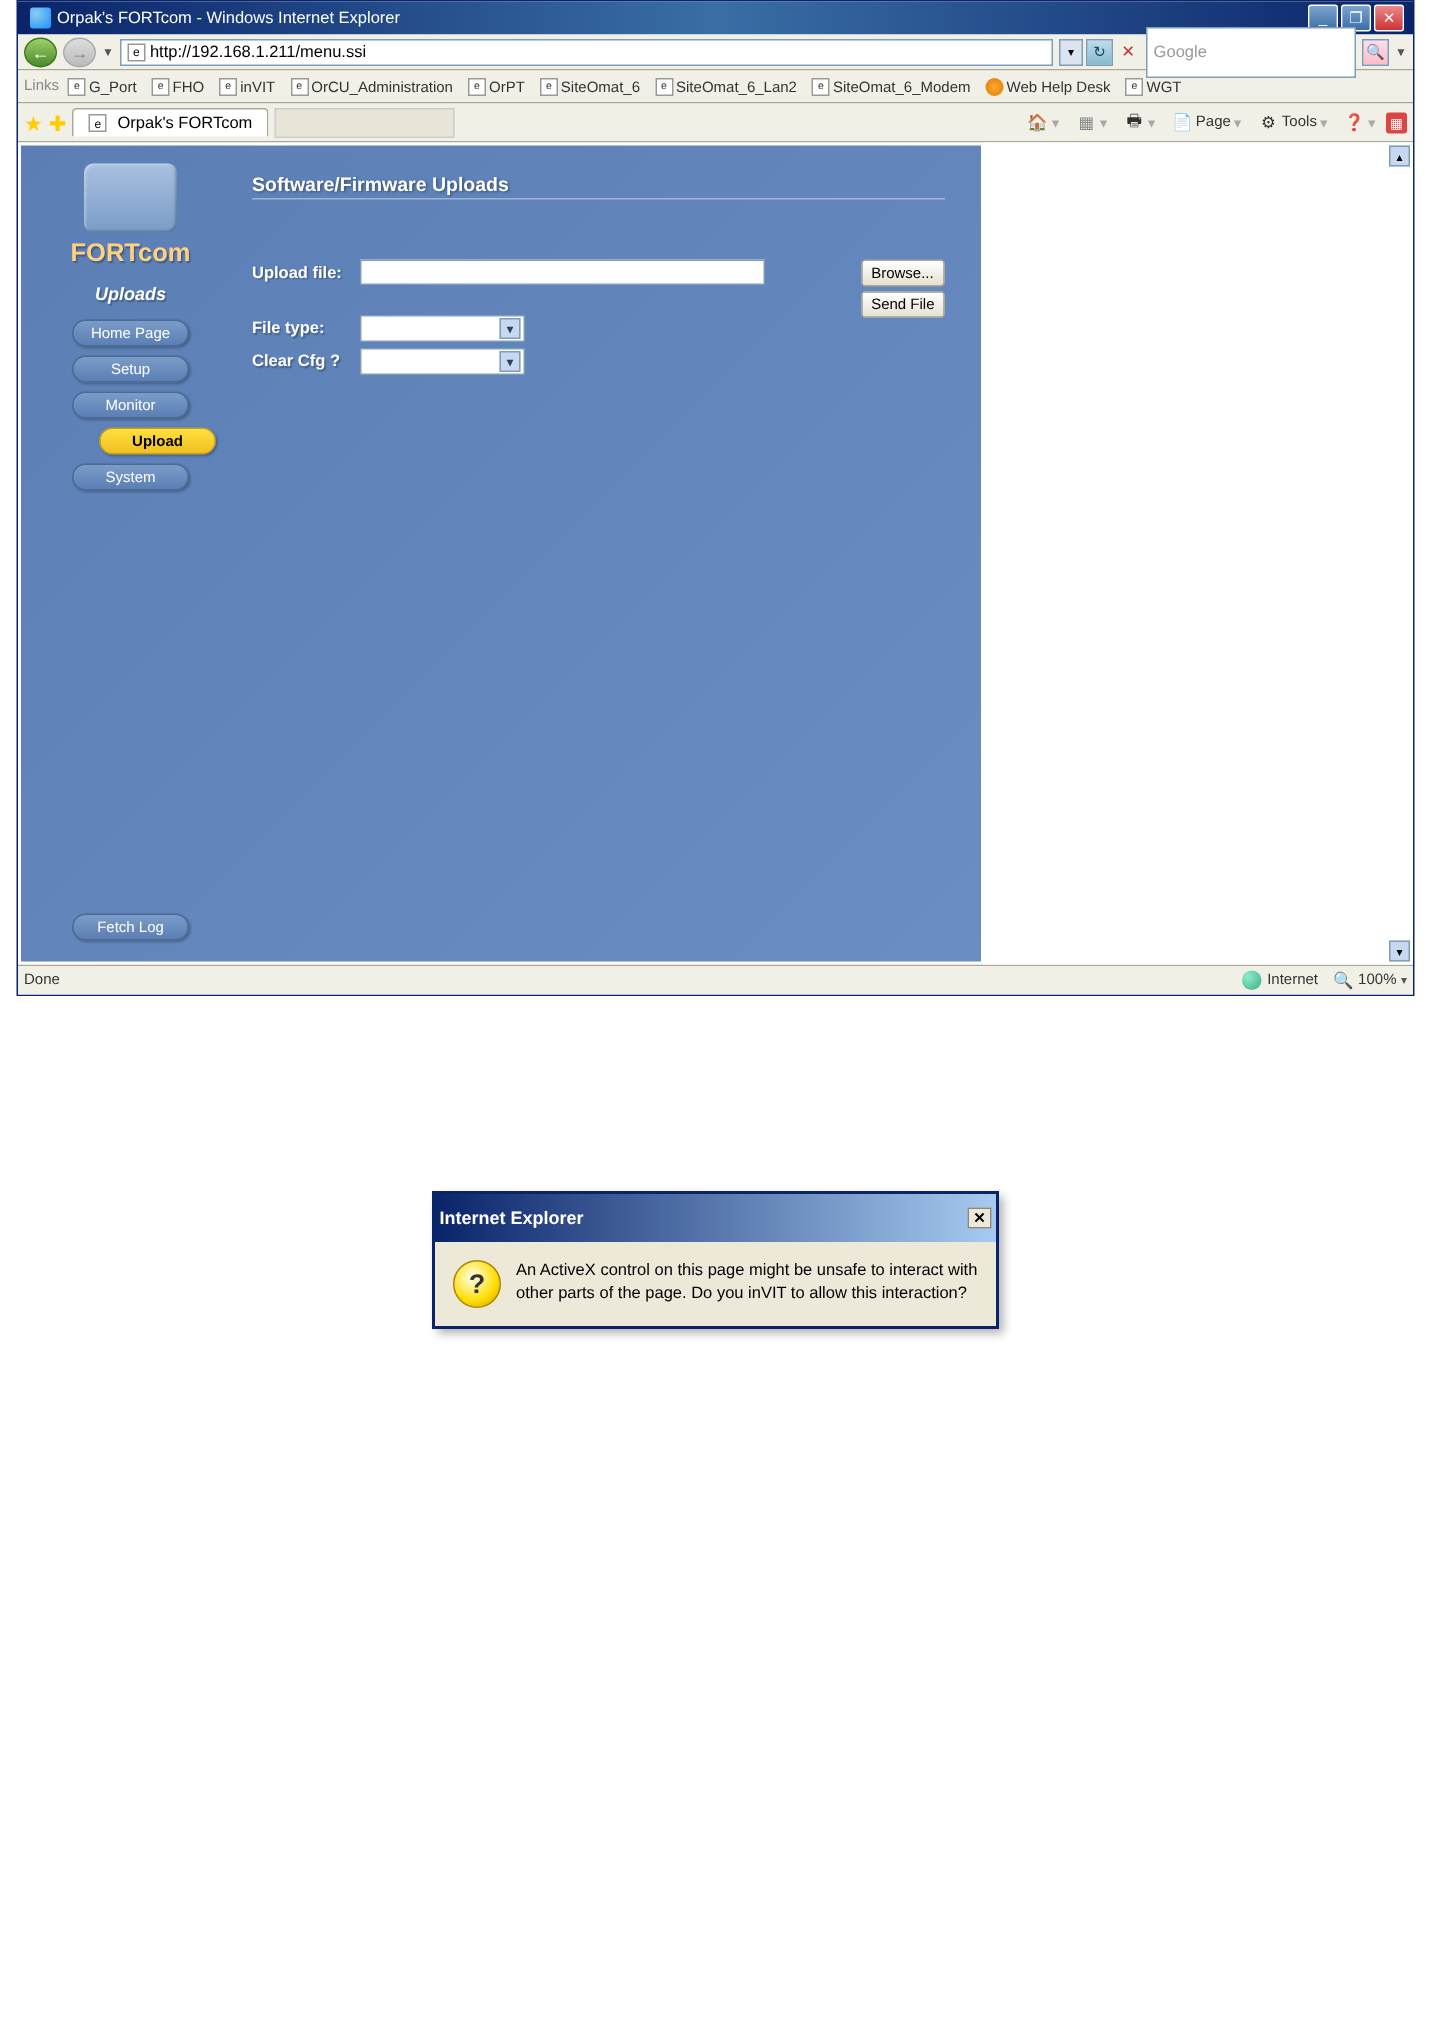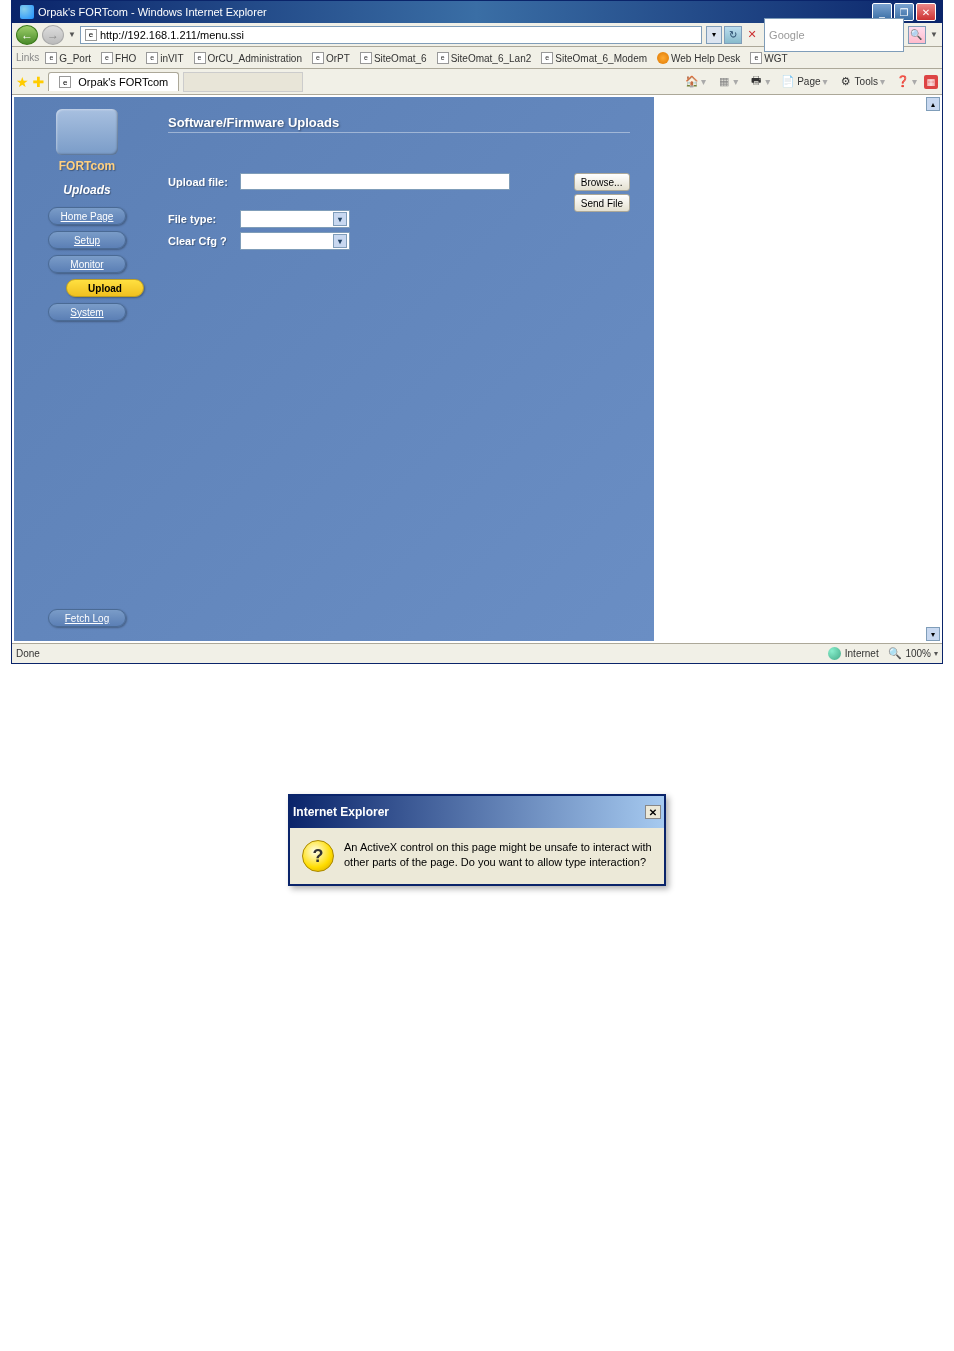--- a/index.html
+++ b/index.html
@@ -41,24 +41,24 @@
     .tab-right { display: flex; align-items: center; gap: 3px; font-size: 10px; color: #333; }
     .tb-btn { display: flex; align-items: center; gap: 2px; padding: 2px 4px; }
     .tb-icon { width: 14px; height: 14px; display: flex; align-items: center; justify-content: center; font-size: 11px; }
     .tb-sep { color: #aaa; }
     .help-square { background: #d44; color: #fff; width: 14px; height: 14px; display: flex; align-items: center; justify-content: center; font-size: 9px; border-radius: 2px; }
     
     .ie-content { background: #fff; min-height: 548px; position: relative; display: flex; }
     .app-body { background: linear-gradient(135deg, #5b7fb5, #6a8ec4); display: flex; width: 640px; min-height: 540px; padding: 8px; margin: 2px; }
     .sidebar { width: 130px; display: flex; flex-direction: column; align-items: center; padding-top: 4px; }
     .logo-box { width: 62px; height: 46px; background: linear-gradient(#a8c0e0, #7a9cc8); border-radius: 6px; box-shadow: inset -1px -1px 2px rgba(0,0,0,.3), inset 1px 1px 2px rgba(255,255,255,.4); margin-bottom: 4px; position: relative; }
-    .brand { color: #ffd080; font-weight: bold; font-size: 12px; margin-bottom: 10px; text-shadow: 1px 1px 1px rgba(0,0,0,.3); }
+    .brand { color: #ffd080; font-weight: bold; font-size: 17px; margin-bottom: 10px; text-shadow: 1px 1px 1px rgba(0,0,0,.3); }
     .section-hdr { color: #fff; font-weight: bold; font-style: italic; font-size: 12px; margin-bottom: 10px; text-shadow: 1px 1px 1px rgba(0,0,0,.3); }
     .nav-pill { width: 78px; height: 18px; border-radius: 9px; display: flex; align-items: center; justify-content: center; font-size: 10px; margin-bottom: 6px; box-shadow: 1px 1px 2px rgba(0,0,0,.3); }
-    .pill-normal { background: linear-gradient(#7a9cc8, #5b7fb5); color: #fff; border: 1px solid #4a6a94; text-decoration: underline; }
+    .pill-normal { background: linear-gradient(#7a9cc8, #5b7fb5); color: #fff; border: 1px solid #4a6a94; }
     .pill-active { background: linear-gradient(#ffe040, #f0c020); color: #000; border: 1px solid #c0a020; font-weight: bold; margin-left: 36px; }
     .nav-spacer { flex: 1; min-height: 100px; }
     
     .main-panel { flex: 1; padding: 10px 16px; }
     .panel-title { color: #fff; font-weight: bold; font-size: 13px; text-shadow: 1px 1px 2px rgba(0,0,0,.4); margin-bottom: 40px; }
     .title-underline { height: 1px; background: rgba(255,255,255,.4); margin-top: 2px; }
     
     .form-row { display: flex; align-items: center; margin-bottom: 4px; font-size: 11px; color: #fff; font-weight: bold; }
     .form-label { width: 72px; text-shadow: 1px 1px 1px rgba(0,0,0,.3); }
     .text-input { background: #fff; border: 1px solid #7f9db9; height: 17px; width: 270px; font-size: 11px; }
@@ -73,21 +73,21 @@
     .scroll-arrow { position: absolute; right: 2px; width: 14px; height: 14px; background: #c8d8f0; border: 1px solid #7f9db9; font-size: 8px; display: flex; align-items: center; justify-content: center; }
     
     .ie-statusbar { background: #f1f0e7; border-top: 1px solid #aca899; height: 20px; display: flex; align-items: center; justify-content: space-between; padding: 0 4px; font-size: 10px; color: #333; }
     .status-right { display: flex; align-items: center; gap: 10px; }
     .zone-icon { width: 13px; height: 13px; background: radial-gradient(circle at 30% 30%, #8ec, #4a8); border-radius: 50%; }
     .zoom-drop { font-size: 8px; color: #555; }
     
     
     .dialog-spacer { height: 130px; }
     .dialog { width: 378px; margin: 0 auto 50px; border: 2px solid #0a246a; background: #ece9d8; box-shadow: 3px 3px 6px rgba(0,0,0,.3); }
-    .dlg-title { background: linear-gradient(to right, #0a246a, #a6caf0); color: #fff; font-weight: bold; font-size: 12px; height: 32px; display: flex; align-items: center; justify-content: space-between; padding: 4px 3px; }
+    .dlg-title { background: linear-gradient(to right, #0a246a, #a6caf0); color: #fff; font-weight: bold; font-size: 12px; height: 20px; display: flex; align-items: center; justify-content: space-between; padding: 16px 3px; }
     .dlg-close { width: 16px; height: 14px; background: #ece9d8; color: #000; border: 1px solid #888; font-size: 10px; display: flex; align-items: center; justify-content: center; }
     .dlg-body { padding: 12px; display: flex; gap: 10px; align-items: flex-start; }
     .dlg-icon { width: 32px; height: 32px; background: radial-gradient(circle at 40% 35%, #ffe, #fd0 60%, #c90); border-radius: 50%; display: flex; align-items: center; justify-content: center; font-size: 18px; font-weight: bold; color: #333; flex-shrink: 0; border: 1px solid #aa8800; }
     .dlg-text { font-size: 11px; color: #000; line-height: 1.35; }
     .dlg-buttons { display: flex; justify-content: center; gap: 10px; padding: 6px 0 14px; }
     .dlg-btn { width: 74px; height: 22px; background: linear-gradient(#fff, #e4e0d0); border: 1px solid #aca899; border-radius: 3px; font-size: 11px; display: flex; align-items: center; justify-content: center; }
     .dlg-btn.focused { outline: 1px dotted #000; outline-offset: -3px; border: 2px solid #84a8d4; }
     .underline-first::first-letter { text-decoration: underline; }
   </style>
 </head>
@@ -282,15 +282,15 @@
 
 <div class="dialog-spacer"></div>
 
 <div class="dialog">
   <div class="dlg-title">
     <span>Internet Explorer</span>
     <span class="dlg-close">✕</span>
   </div>
   <div class="dlg-body">
     <div class="dlg-icon">?</div>
-    <div class="dlg-text">An ActiveX control on this page might be unsafe to interact with other parts of the page. Do you want to allow type interaction?</div>
+    <div class="dlg-text">An ActiveX control on this page might be unsafe to interact with other parts of the page. Do you inVIT to allow this interaction?</div>
   </div>
 </div>
 
 </body></html>

